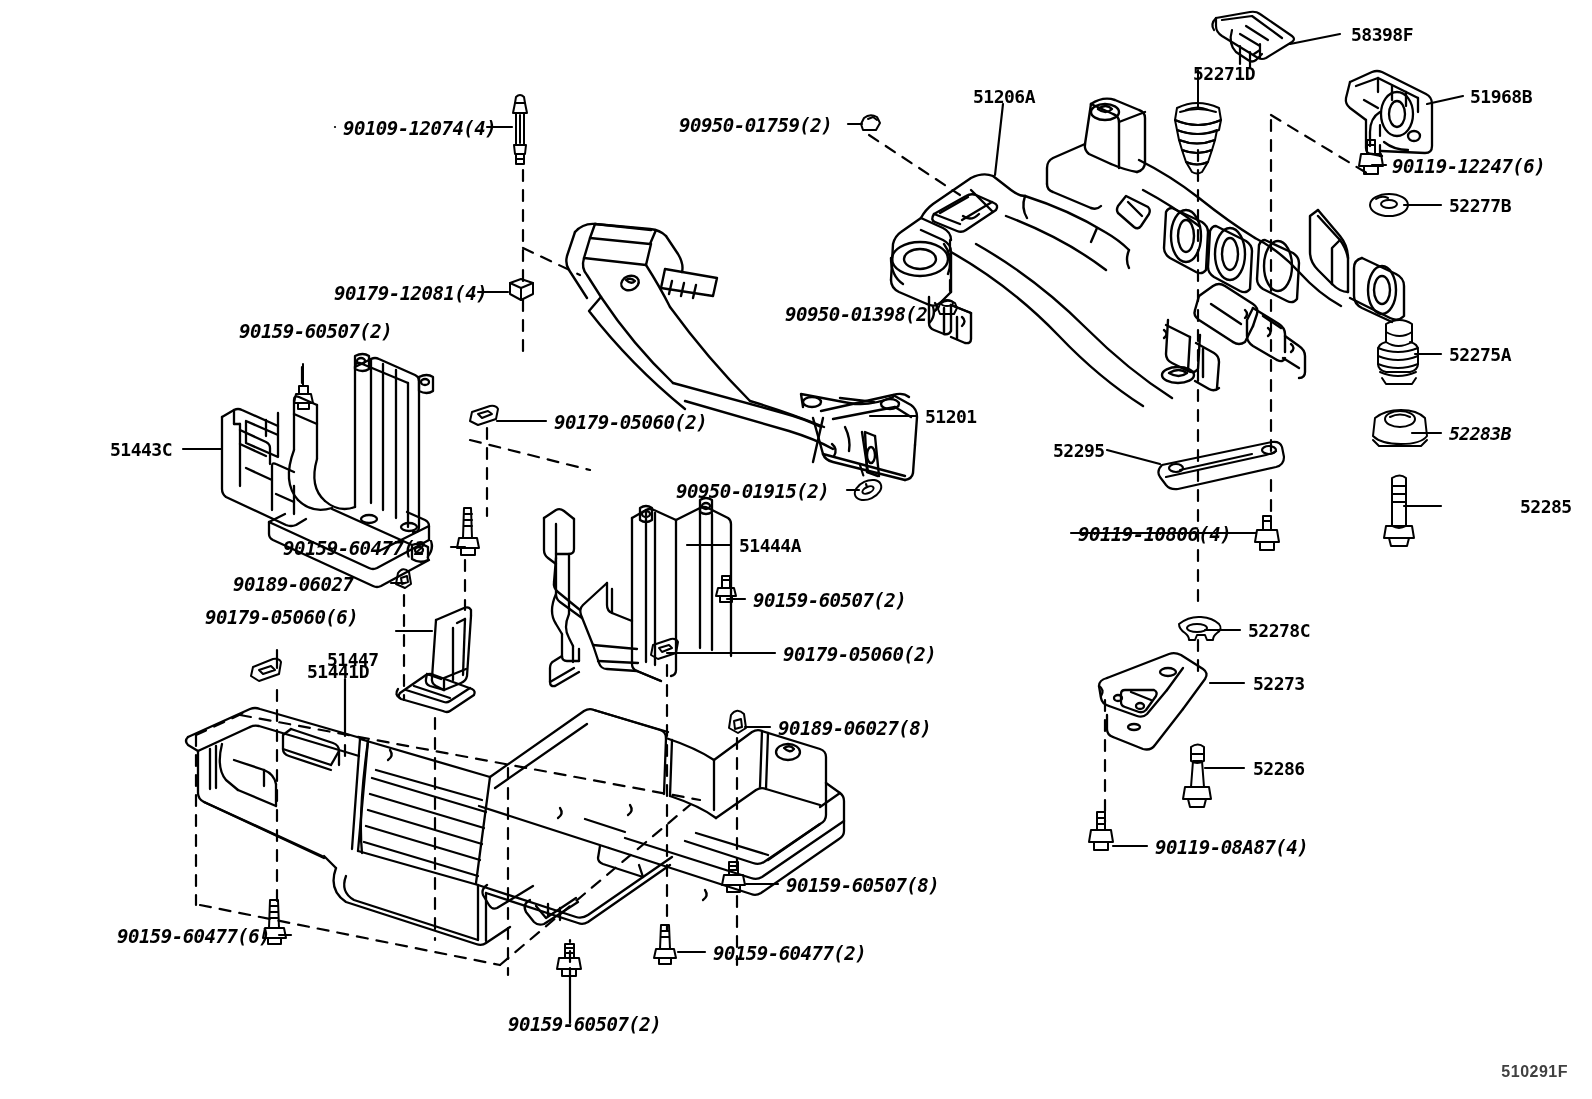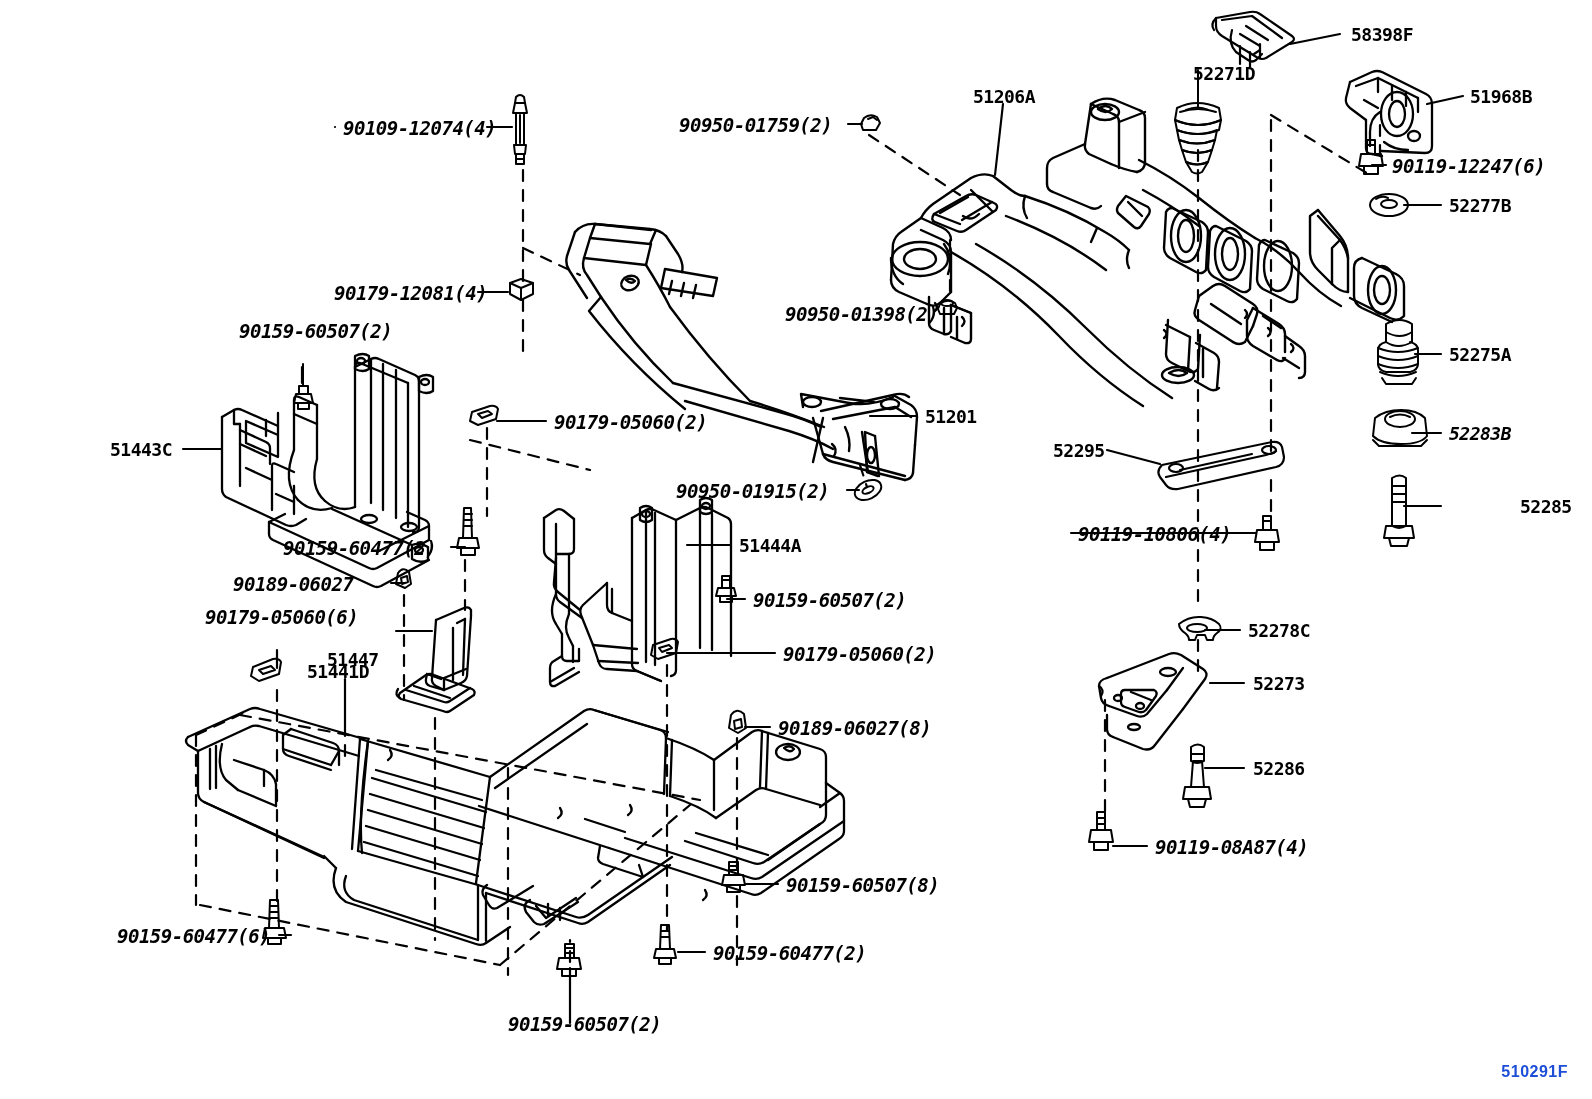--- a/index.html
+++ b/index.html
@@ -1,21 +1,21 @@
 <!DOCTYPE html>
 <html><head>
 <meta charset="utf-8">
 <style>
   html,body{margin:0;padding:0;background:#ffffff;}
   #stage{position:relative;width:1592px;height:1099px;background:#fff;
          font-family:"DejaVu Sans Mono","Liberation Mono",monospace;overflow:hidden;}
   .lbl{position:absolute;font-weight:bold;color:#000;white-space:nowrap;letter-spacing:-0.5px;}
   .lbl.s20{font-size:19px;font-style:italic;}
   .lbl.s21{font-size:18px;text-align:center;}
-  .code{position:absolute;font-size:16px;font-weight:bold;color:#1d4ed8;
+  .code{position:absolute;font-size:16px;font-weight:bold;color:#404040;
          font-family:"Liberation Sans",sans-serif;letter-spacing:0.5px;}
   svg.art{position:absolute;left:0;top:0;width:1592px;height:1099px;}
 </style>
 </head>
 <body>
 
 <div id="stage">
 
   <svg class="art" viewBox="0 0 1592 1099">
     <g fill="none" stroke="#000" stroke-width="2.1" stroke-linejoin="round" stroke-linecap="round">

